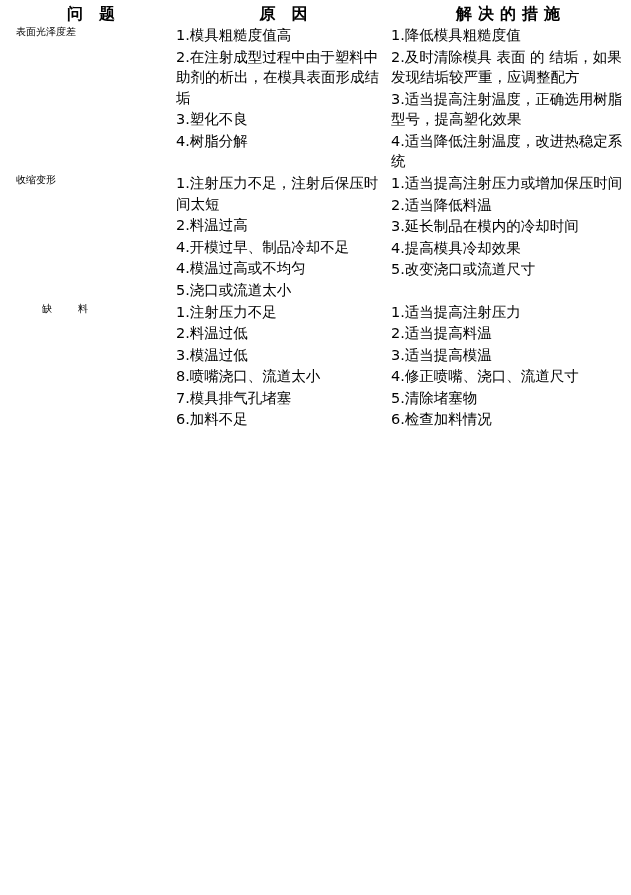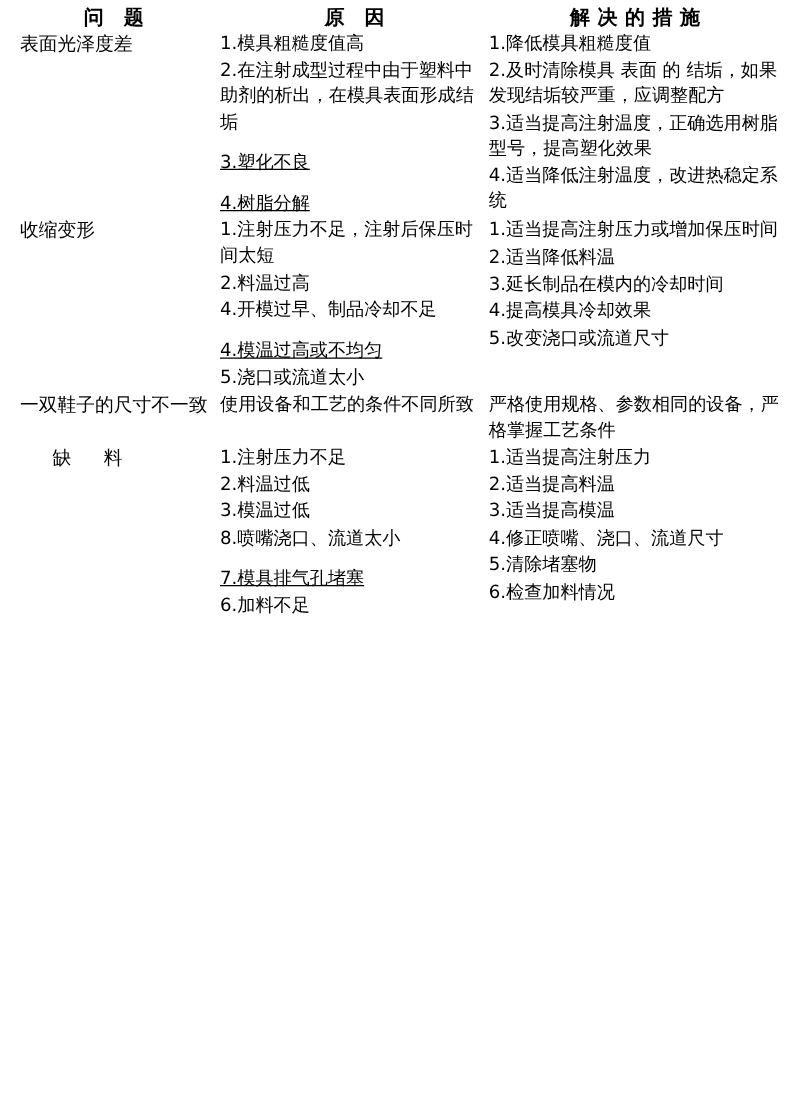--- a/index.html
+++ b/index.html
@@ -66,40 +66,39 @@
     text-indent: 6px;
   }
 
   .cell {
     padding: 5px 7px 6px 8px;
     line-height: 1.42;
     font-size: 14.5px;
   }
   .cell.col1 {
     padding-left: 10px;
-    font-size: 15px;
+    font-size: 10px;
   }
   .cell.col1 .spaced2 {
     display: inline-block;
     letter-spacing: 18px;
     text-indent: 18px;
   }
   .cell.col1 .spaced3 {
     display: inline-block;
     letter-spacing: 26px;
     text-indent: 26px;
     text-align: center;
   }
   .cell p {
     margin: 0 0 1px 0;
     text-indent: 0;
   }
   .cell p.gap {
-    margin-top: 12px;
-    text-decoration: underline;
+    margin-top: 0;
   }
   .cell.mid { }
   .cell.right { }
 </style>
 </head>
 <body>
 
 <div class="page">
   <table class="defect-table">
     <colgroup>
@@ -152,31 +151,20 @@
         </td>
         <td class="cell right hline vline-l vline-r">
           <p>1.适当提高注射压力或增加保压时间</p>
           <p>2.适当降低料温</p>
           <p>3.延长制品在模内的冷却时间</p>
           <p>4.提高模具冷却效果</p>
           <p>5.改变浇口或流道尺寸</p>
         </td>
       </tr>
 
-      <tr>
-        <td class="cell col1 hline vline-l">
-          <p>一双鞋子的尺寸不一致</p>
-        </td>
-        <td class="cell mid hline vline-l">
-          <p>使用设备和工艺的条件不同所致</p>
-        </td>
-        <td class="cell right hline vline-l vline-r">
-          <p>严格使用规格、参数相同的设备，严格掌握工艺条件</p>
-        </td>
-      </tr>
 
       <tr>
         <td class="cell col1 hline vline-l">
           <p><span class="spaced3">缺料</span></p>
         </td>
         <td class="cell mid hline vline-l">
           <p>1.注射压力不足</p>
           <p>2.料温过低</p>
           <p>3.模温过低</p>
           <p>8.喷嘴浇口、流道太小</p>

